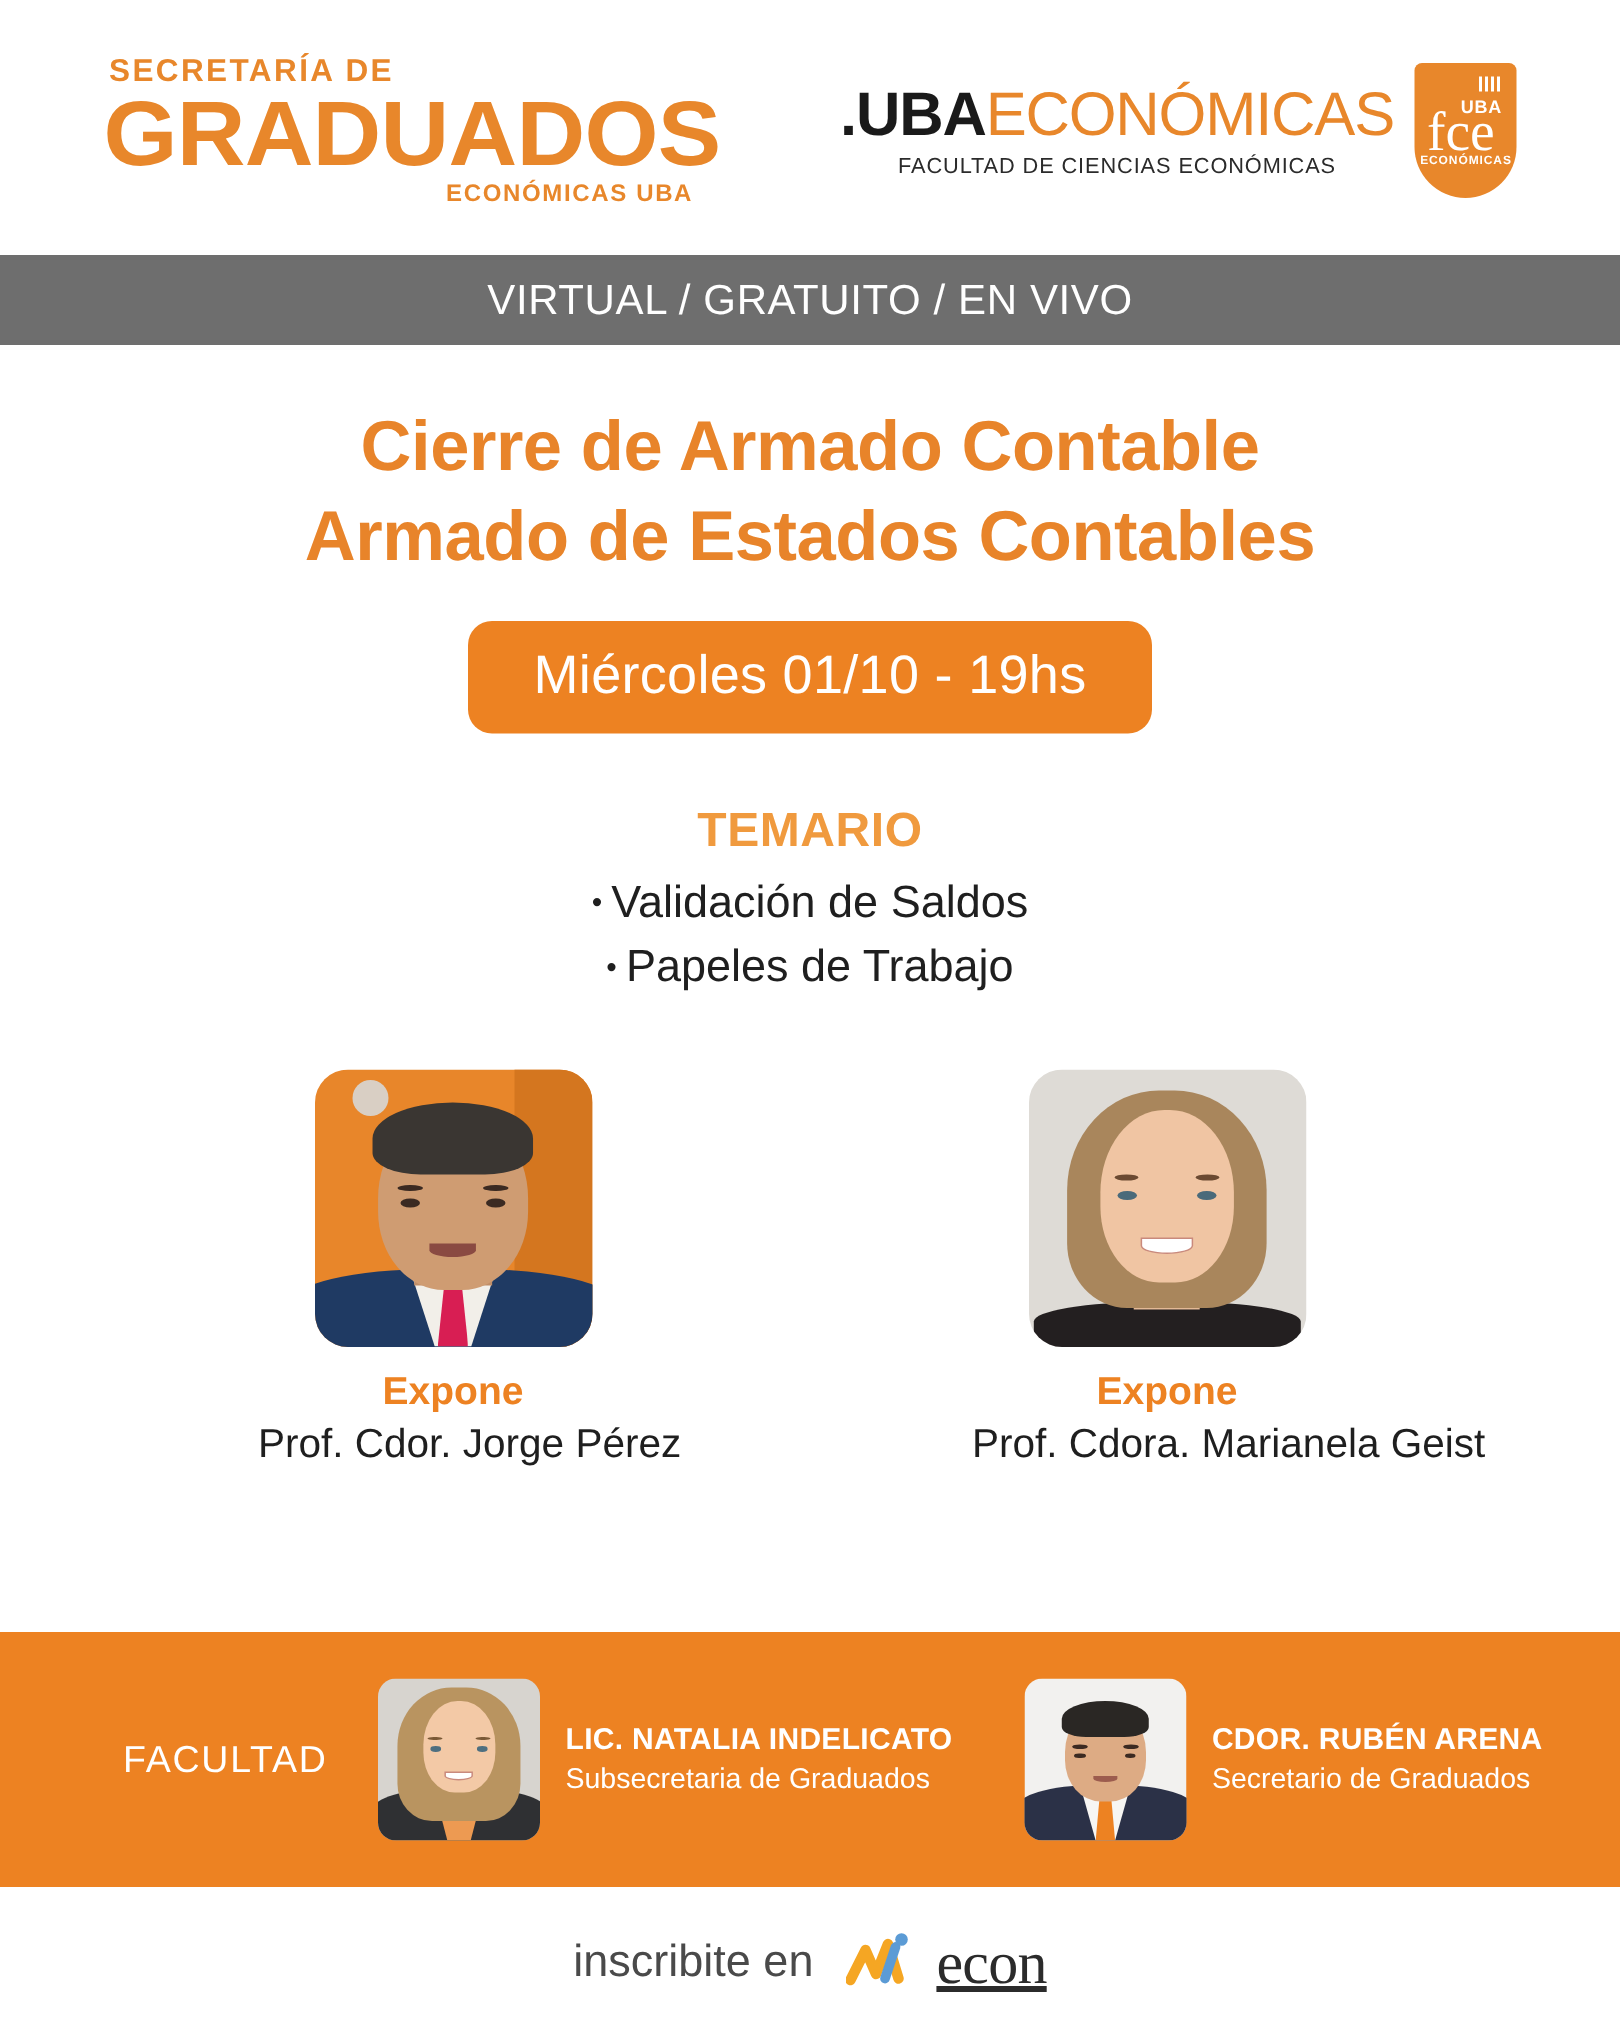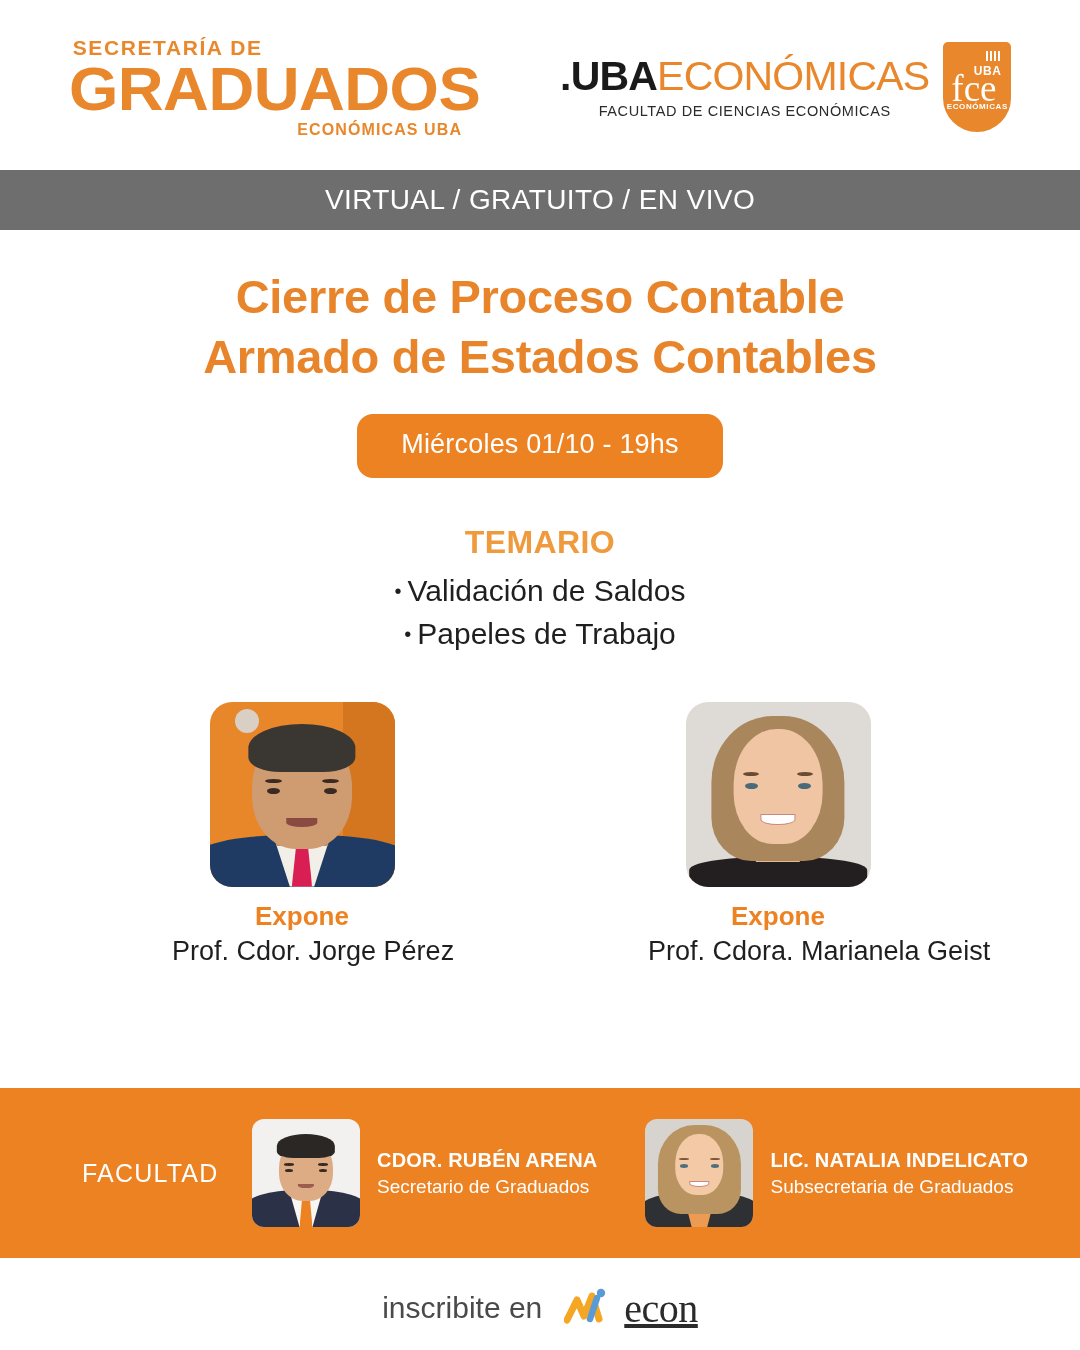--- a/index.html
+++ b/index.html
@@ -138,21 +138,21 @@
     font-weight: 700;
     line-height: 1.28;
     letter-spacing: -0.3px;
   }
 
   
   .pill-wrap { display: flex; justify-content: center; margin-top: 27px; }
   .date-pill {
     background: #ED8222;
     color: #ffffff;
-    font-size: 27px;
+    font-size: 36px;
     font-weight: 400;
     border-radius: 16px;
     padding: 15px 44px 18px 44px;
     letter-spacing: 0.2px;
   }
 
   
   .temario { text-align: center; margin-top: 46px; }
   .temario-title {
     color: #F09A3E;
@@ -316,21 +316,21 @@
     </div>
   </div>
 
 </div>
 
 <div class="gray-band">
   <div class="gray-band-text">VIRTUAL / GRATUITO / EN VIVO</div>
 </div>
 
 <div class="title-wrap">
-  <div class="title-line">Cierre de Proceso Contable</div>
+  <div class="title-line">Cierre de Armado Contable</div>
   <div class="title-line">Armado de Estados Contables</div>
 </div>
 
 <div class="pill-wrap">
   <div class="date-pill">Miércoles 01/10 - 19hs</div>
 </div>
 
 <div class="temario">
   <div class="temario-title">TEMARIO</div>
   <div class="temario-item">
@@ -387,62 +387,62 @@
 
 </div>
 
 <div class="apertura-band">
 
   <div class="apertura-label">FACULTAD</div>
 
   <div class="apertura-person">
     <div class="apertura-photo">
       <div class="pf">
+        <div class="pf-bg" style="background:#d7d4cf;"></div>
+        <div class="pf-body" style="bottom:0;width:108%;height:32%;background:#2f3033;"></div>
+        <div class="pf-shirt" style="bottom:0;width:30%;height:30%;background:#ED9A52;clip-path:polygon(0 0,100% 0,74% 100%,26% 100%);"></div>
+        <div class="pf-neck" style="bottom:27%;width:22%;height:12%;background:#e8bb96;"></div>
+        <div class="pf-hair" style="top:6%;width:76%;height:82%;background:#b99460;border-radius:44% 44% 28% 28%;"></div>
+        <div class="pf-head" style="top:14%;width:44%;height:56%;background:#f3c9a6;"></div>
+        <div class="pf-brow" style="left:31%;top:36%;background:#7a5936;"></div>
+        <div class="pf-brow" style="left:60%;top:36%;background:#7a5936;"></div>
+        <div class="pf-eye" style="left:32%;top:42%;background:#4e6f80;"></div>
+        <div class="pf-eye" style="left:61%;top:42%;background:#4e6f80;"></div>
+        <div class="pf-mouth" style="top:57%;width:18%;height:6%;background:#ffffff;border:1px solid #c98a7d;"></div>
+      </div>
+    </div>
+    <div>
+      <div class="ap-name">LIC. NATALIA INDELICATO</div>
+      <div class="ap-role">Subsecretaria de Graduados</div>
+    </div>
+  </div>
+
+  <div class="apertura-person">
+    <div class="apertura-photo">
+      <div class="pf">
         <div class="pf-bg" style="background:#f2f1ef;"></div>
         <div class="pf-body" style="bottom:0;width:112%;height:34%;background:#2b3147;"></div>
         <div class="pf-shirt" style="bottom:0;width:30%;height:32%;background:#f7f6f3;clip-path:polygon(0 0,100% 0,70% 100%,30% 100%);"></div>
         <div class="pf-tie" style="bottom:0;width:12%;height:29%;background:#ED8222;clip-path:polygon(22% 0,78% 0,100% 100%,0 100%);"></div>
         <div class="pf-neck" style="bottom:28%;width:26%;height:14%;background:#c99a74;"></div>
         <div class="pf-head" style="top:18%;width:50%;height:58%;background:#ddab84;"></div>
         <div class="pf-hair" style="top:14%;width:54%;height:22%;background:#2a2724;border-radius:50% 50% 28% 28%;"></div>
         <div class="pf-brow" style="left:30%;top:41%;"></div>
         <div class="pf-brow" style="left:61%;top:41%;"></div>
         <div class="pf-eye" style="left:31%;top:46%;"></div>
         <div class="pf-eye" style="left:62%;top:46%;"></div>
         <div class="pf-mouth" style="top:60%;width:15%;height:4%;background:#9c5c4e;"></div>
       </div>
     </div>
     <div>
       <div class="ap-name">CDOR. RUBÉN ARENA</div>
       <div class="ap-role">Secretario de Graduados</div>
     </div>
   </div>
 
-  <div class="apertura-person">
-    <div class="apertura-photo">
-      <div class="pf">
-        <div class="pf-bg" style="background:#d7d4cf;"></div>
-        <div class="pf-body" style="bottom:0;width:108%;height:32%;background:#2f3033;"></div>
-        <div class="pf-shirt" style="bottom:0;width:30%;height:30%;background:#ED9A52;clip-path:polygon(0 0,100% 0,74% 100%,26% 100%);"></div>
-        <div class="pf-neck" style="bottom:27%;width:22%;height:12%;background:#e8bb96;"></div>
-        <div class="pf-hair" style="top:6%;width:76%;height:82%;background:#b99460;border-radius:44% 44% 28% 28%;"></div>
-        <div class="pf-head" style="top:14%;width:44%;height:56%;background:#f3c9a6;"></div>
-        <div class="pf-brow" style="left:31%;top:36%;background:#7a5936;"></div>
-        <div class="pf-brow" style="left:60%;top:36%;background:#7a5936;"></div>
-        <div class="pf-eye" style="left:32%;top:42%;background:#4e6f80;"></div>
-        <div class="pf-eye" style="left:61%;top:42%;background:#4e6f80;"></div>
-        <div class="pf-mouth" style="top:57%;width:18%;height:6%;background:#ffffff;border:1px solid #c98a7d;"></div>
-      </div>
-    </div>
-    <div>
-      <div class="ap-name">LIC. NATALIA INDELICATO</div>
-      <div class="ap-role">Subsecretaria de Graduados</div>
-    </div>
-  </div>
-
 </div>
 
 <div class="footer">
   <div class="footer-text">inscribite en</div>
   <div class="econ-logo">
     <svg width="56" height="44" viewBox="0 0 56 44">
       <path d="M3 34 L13 14 L20 30 L28 10 L35 33" fill="none" stroke="#F5A623" stroke-width="7" stroke-linecap="round" stroke-linejoin="round"></path>
       <path d="M26 33 L33 12" fill="none" stroke="#5B9BD5" stroke-width="6.5" stroke-linecap="round"></path>
       <circle cx="37" cy="7" r="4.2" fill="#5B9BD5"></circle>
     </svg>

